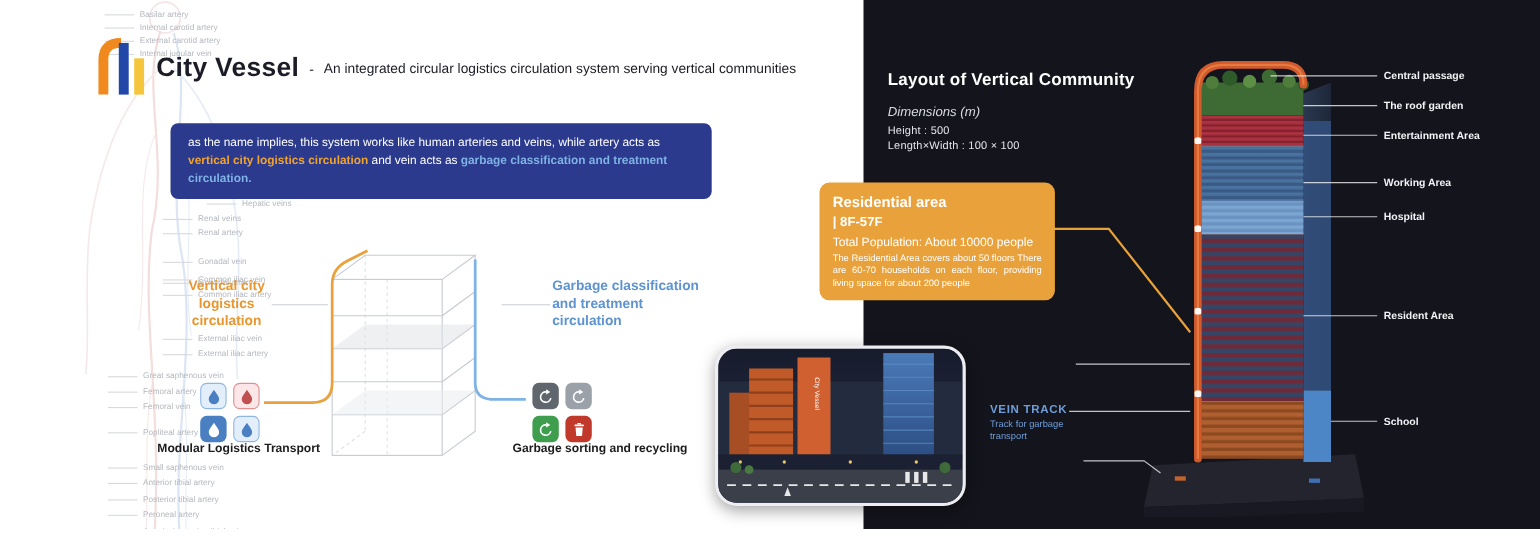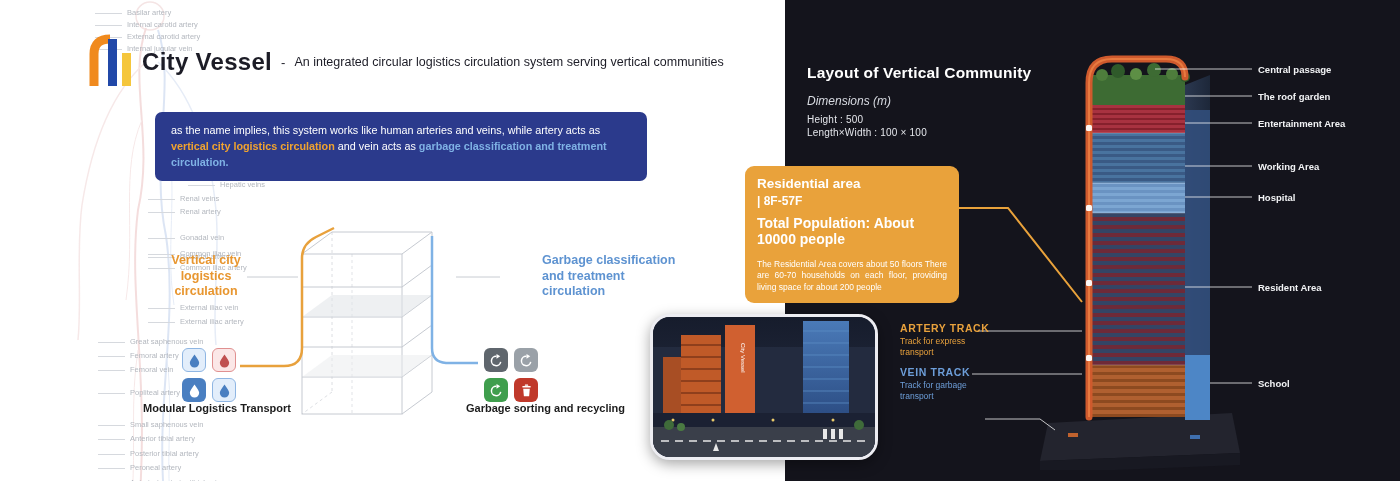--- a/index.html
+++ b/index.html
@@ -13,41 +13,41 @@
   .titlerow{position:absolute;left:142px;top:48px;display:flex;align-items:center;gap:9px;}
   .title-main{font-size:24px;font-weight:bold;color:#1c1c26;letter-spacing:.3px;}
   .title-dash{font-size:13px;color:#1c1c26;}
   .title-sub{font-size:12.5px;color:#1c1c26;}
   
   .intro-box{position:absolute;left:155px;top:112px;width:492px;box-sizing:border-box;background:#2B3A8C;border-radius:7px;padding:10px 16px;font-size:10.8px;line-height:1.5;color:#ffffff;}
   .hl-artery{color:#F0A32F;font-weight:bold;}
   .hl-vein{color:#7FB2E5;font-weight:bold;}
   
   .artery-label{position:absolute;left:162px;top:253px;width:88px;text-align:center;font-size:12.5px;font-weight:bold;color:#E8962F;line-height:1.25;white-space:pre-line;}
-  .vein-label{position:absolute;left:502px;top:253px;width:160px;font-size:12.5px;font-weight:bold;color:#5E93D1;line-height:1.25;white-space:pre-line;margin-left:40px;}
+  .vein-label{position:absolute;left:502px;top:253px;width:160px;font-size:12.5px;font-weight:bold;color:#5E93D1;line-height:1.25;white-space:pre-line;}
   .icon-caption{position:absolute;font-size:11px;font-weight:bold;color:#1c1c1c;white-space:nowrap;}
   
   .tilegrid{position:absolute;display:grid;grid-template-columns:24px 24px;gap:6px;}
   .tile{width:24px;height:24px;border-radius:6px;display:flex;align-items:center;justify-content:center;box-sizing:border-box;}
   .t-blue-o{background:#e3eefb;border:1.5px solid #8fb6e3;}
   .t-red-o{background:#fbe7e7;border:1.5px solid #e09090;}
   .t-blue-f{background:#4a7fc1;}
   .t-gray-d{background:#5f666d;}
   .t-gray-l{background:#9aa1a8;}
   .t-green{background:#3f9e4d;}
   .t-red{background:#c0392b;}
   
   .rp-title{position:absolute;left:807px;top:64px;font-size:15.5px;font-weight:bold;color:#ffffff;letter-spacing:.2px;}
   .rp-dim{position:absolute;left:807px;top:94px;font-size:12px;font-style:italic;color:#d8dbe2;}
   .rp-small{position:absolute;font-size:10px;color:#e4e6eb;letter-spacing:.2px;}
   .res-card{position:absolute;left:745px;top:166px;width:214px;box-sizing:border-box;background:#E9A23B;border-radius:9px;padding:10px 12px;color:#ffffff;}
   .res-card .c-title{font-size:13.5px;font-weight:bold;}
   .res-card .c-floors{font-size:12px;font-weight:bold;margin-top:3px;}
-  .res-card .c-pop{font-size:14px;font-weight:bold;margin-top:7px;}
-  .res-card .c-desc{font-size:8.5px;margin-top:12px;line-height:1.35;text-align:justify;}
+  .res-card .c-pop{font-size:11px;font-weight:normal;margin-top:7px;}
+  .res-card .c-desc{font-size:8.5px;margin-top:2px;line-height:1.35;text-align:justify;}
   .track{position:absolute;left:900px;width:100px;}
   .track .t-name{font-size:10.5px;font-weight:bold;letter-spacing:.6px;}
   .track .t-desc{font-size:8.5px;line-height:1.3;margin-top:2px;}
   .track-artery{color:#E8A13C;}
   .track-vein{color:#6D9ED9;}
   .track-ware .t-name{color:#ffffff;}
   .track-ware .t-desc{color:#cfd3da;}
   .area-label{position:absolute;left:1258px;font-size:9.5px;font-weight:bold;color:#f2f3f5;white-space:nowrap;}
   
   .inset{position:absolute;left:650px;top:314px;width:222px;height:140px;border-radius:20px;border:3px solid #ededf2;overflow:hidden;background:#1a2030;box-shadow:0 4px 14px rgba(0,0,0,.35);}
@@ -346,24 +346,20 @@
   <div class="rp-small" style="left:807px;top:114px;">Height : 500</div>
   <div class="rp-small" style="left:807px;top:127px;">Length×Width : 100 × 100</div>
 
   <div class="res-card">
     <div class="c-title">Residential area</div>
     <div class="c-floors">| 8F-57F</div>
     <div class="c-pop">Total Population: About 10000 people</div>
     <div class="c-desc">The Residential Area covers about 50 floors There are 60-70 households on each floor, providing living space for about 200 people</div>
   </div>
 
-  <div class="track track-artery" style="top:322px;">
-    <div class="t-name">ARTERY TRACK</div>
-    <div class="t-desc">Track for express transport</div>
-  </div>
   <div class="track track-vein" style="top:366px;">
     <div class="t-name">VEIN TRACK</div>
     <div class="t-desc">Track for garbage transport</div>
   </div>
 
   <div class="area-label" style="top:64px;">Central passage</div>
   <div class="area-label" style="top:91px;">The roof garden</div>
   <div class="area-label" style="top:118px;">Entertainment Area</div>
   <div class="area-label" style="top:161px;">Working Area</div>
   <div class="area-label" style="top:192px;">Hospital</div>

